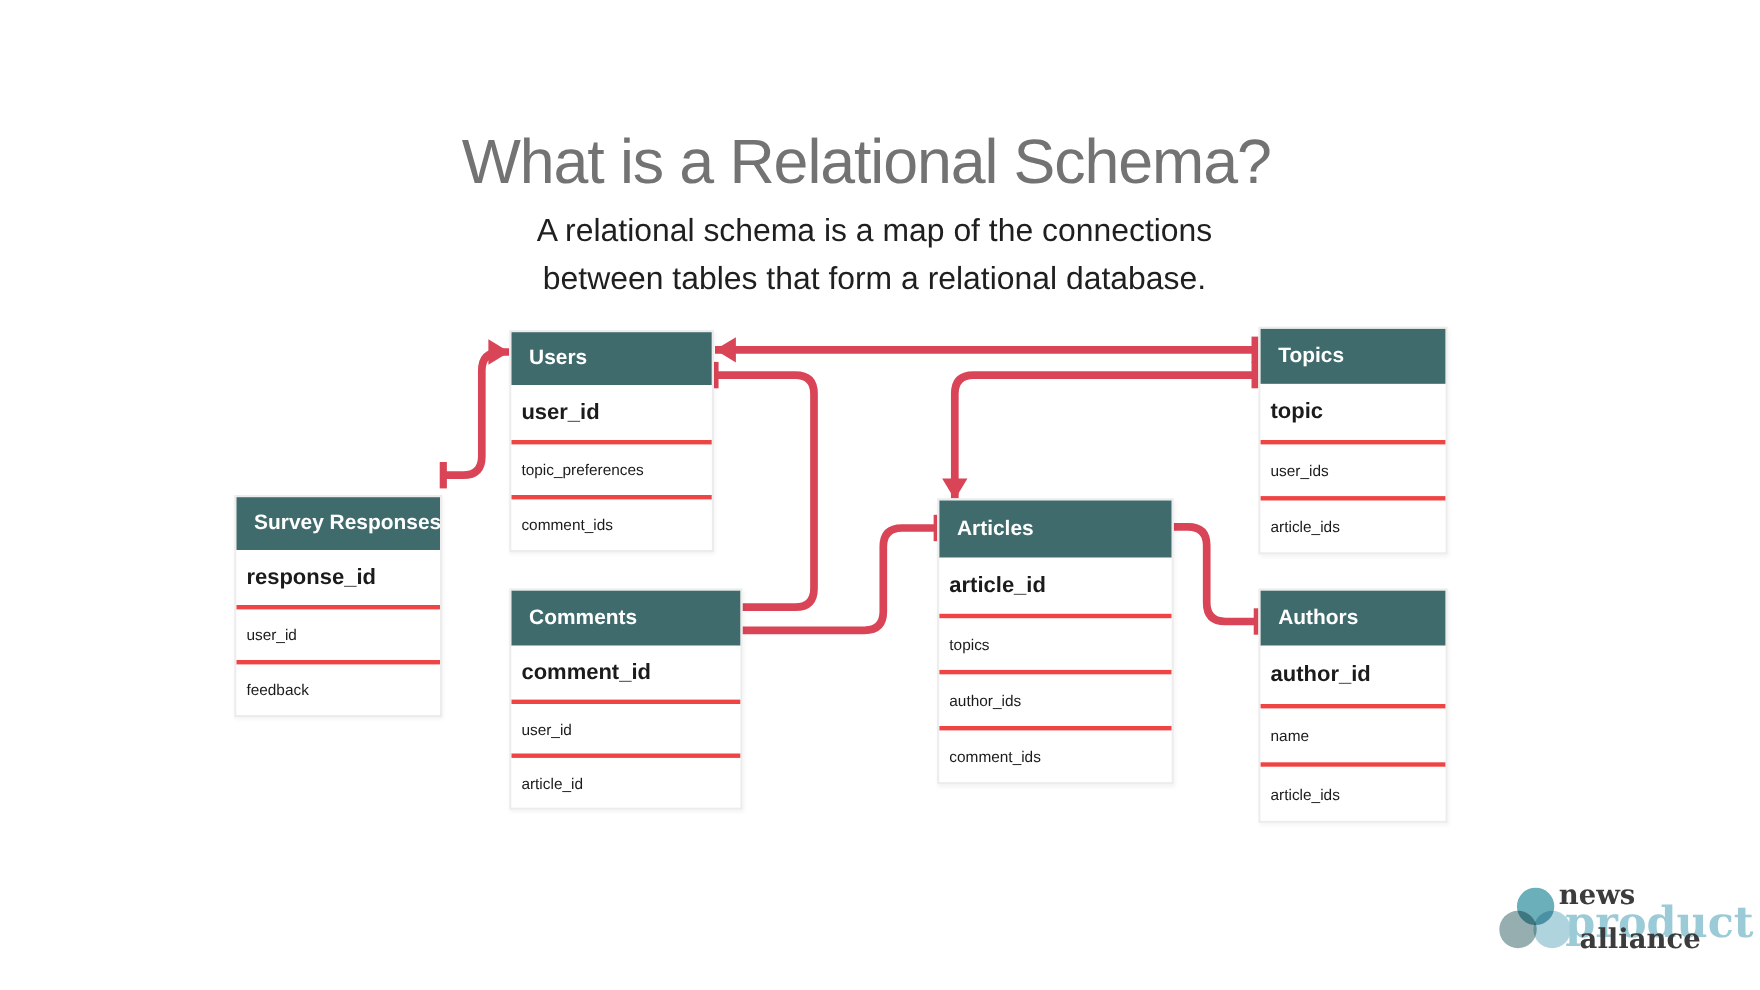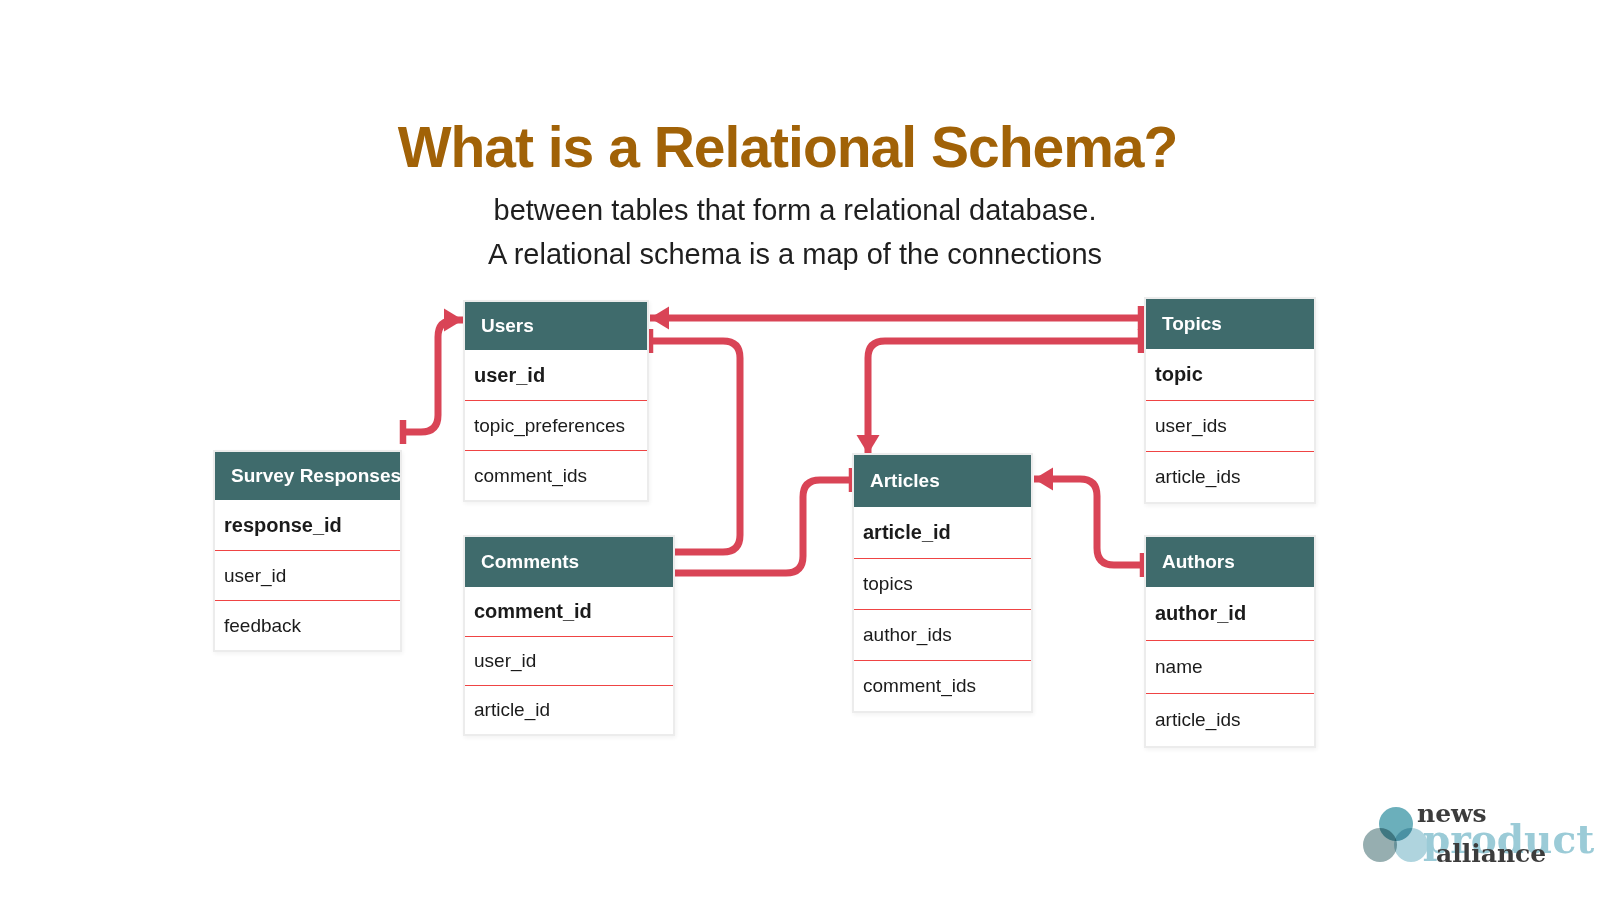--- a/index.html
+++ b/index.html
@@ -5,64 +5,64 @@
   html,body{margin:0;padding:0;}
   body{
     width:1600px;height:900px;background:#ffffff;overflow:hidden;position:relative;
     font-family:"Liberation Sans", sans-serif;
   }
   :root{ --teal:#3F6B6C; --arrow:#D94456; }
   .canvas{position:absolute;inset:0;}
 
   .title{
     position:absolute;top:76px;left:0;width:1575px;text-align:center;
-    font-size:57px;font-weight:700;color:#a16207;letter-spacing:-1px;
+    font-size:57px;font-weight:400;color:#737373;letter-spacing:-1px;
   }
   .subtitle{
     position:absolute;top:159px;left:0;width:1590px;text-align:center;
     font-size:29px;color:#1f1f1f;line-height:44px;
   }
   .subtitle span{display:block;}
 
   svg.arrows{position:absolute;left:0;top:0;pointer-events:none;}
 
   .tbl{
     position:absolute;box-sizing:border-box;background:#fff;
     border:2px solid #ececec;box-shadow:1px 2px 4px rgba(0,0,0,0.05);
   }
   .tbl .hdr{
     height:var(--hh);background:var(--teal);color:#ffffff;
     display:flex;align-items:center;padding:0 16px;
     font-weight:700;font-size:19px;white-space:nowrap;overflow:hidden;
   }
   .tbl .row{
     height:var(--rh);display:flex;align-items:center;padding:0 9px;
-    font-size:19px;color:#1b1b1b;border-top:1px solid #ef4444;
+    font-size:14px;color:#1b1b1b;border-top:4px solid #ef4444;
     box-sizing:border-box;background:#fff;white-space:nowrap;
   }
   .tbl .row:nth-of-type(2){border-top:none;}
   .tbl .row.key{font-weight:700;font-size:20px;}
 
   .logo{position:absolute;left:1340px;top:784px;width:230px;height:95px;}
   .logo svg{position:absolute;left:0;top:0;}
   .logo .word{position:absolute;font-family:"DejaVu Serif", serif;font-weight:700;line-height:1;}
   .logo .w-news{left:77px;top:17px;font-size:25px;color:#3c3c3c;}
   .logo .w-product{left:83px;top:36px;font-size:39px;color:#9BCBD7;}
   .logo .w-alliance{left:96px;top:57px;font-size:25px;color:#3c3c3c;}
 </style>
 </head>
 <body>
 
 <div class="canvas">
 
   <h1 class="title">What is a Relational Schema?</h1>
 
   <p class="subtitle">
+    <span>A relational schema is a map of the connections</span>
     <span>between tables that form a relational database.</span>
-    <span>A relational schema is a map of the connections</span>
   </p>
 
   <svg id="arrows" class="arrows" width="1600" height="900" viewBox="0 0 1600 900">
       <g>
         <path d="M1141 318 L650 318" fill="none" stroke="#D94456" stroke-width="7"></path>
         <polygon points="650,318 669,306.5 669,329.5" fill="#D94456"></polygon>
         <line x1="1141" y1="306" x2="1141" y2="330" stroke="#D94456" stroke-width="6.5"></line>
       </g>
       <g>
         <path d="M650 341 L723 341 Q740 341 740 358 L740 535 Q740 552 723 552 L650 552" fill="none" stroke="#D94456" stroke-width="7"></path>
@@ -111,21 +111,21 @@
 
   <div class="tbl" style="left:463px;top:535px;width:212px;--hh:50px;--rh:49px;">
     <div class="hdr">
       <span>Comments</span>
     </div>
   <div class="row key">comment_id</div>
       <div class="row">user_id</div>
       <div class="row">article_id</div>
     </div>
 
-  <div class="tbl" style="left:852px;top:453px;width:181px;--hh:52px;--rh:51px;">
+  <div class="tbl" style="left:852px;top:453px;width:215px;--hh:52px;--rh:51px;">
     <div class="hdr">
       <span>Articles</span>
     </div>
   <div class="row key">article_id</div>
       <div class="row">topics</div>
       <div class="row">author_ids</div>
       <div class="row">comment_ids</div>
     </div>
 
   <div class="tbl" style="left:1144px;top:297px;width:172px;--hh:50px;--rh:51px;">

